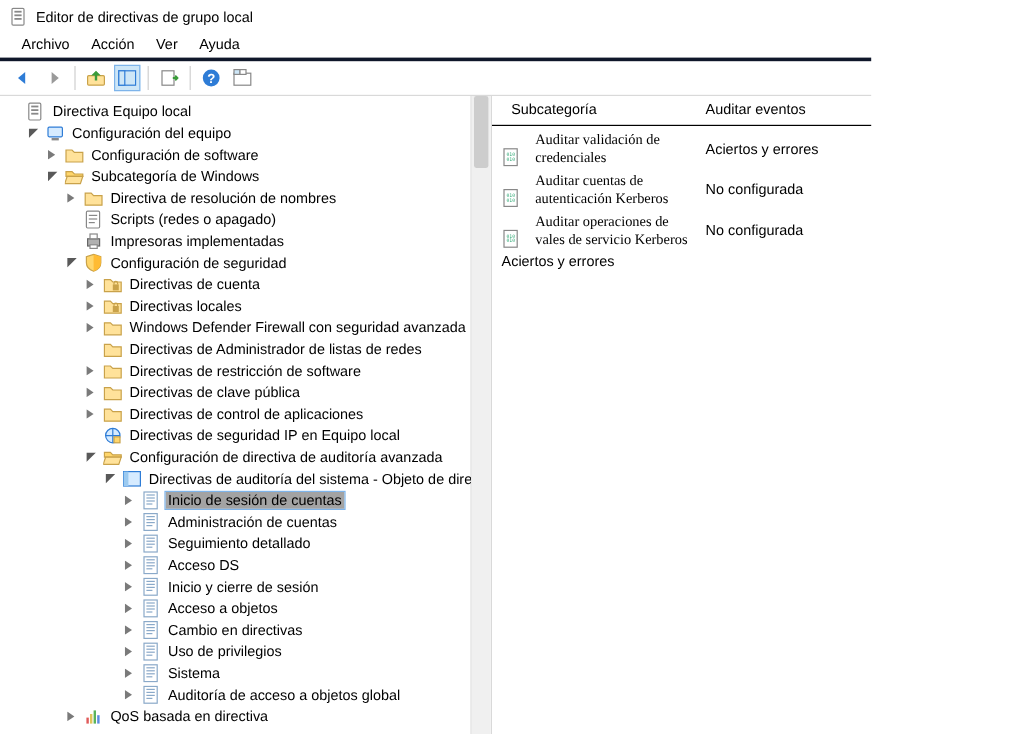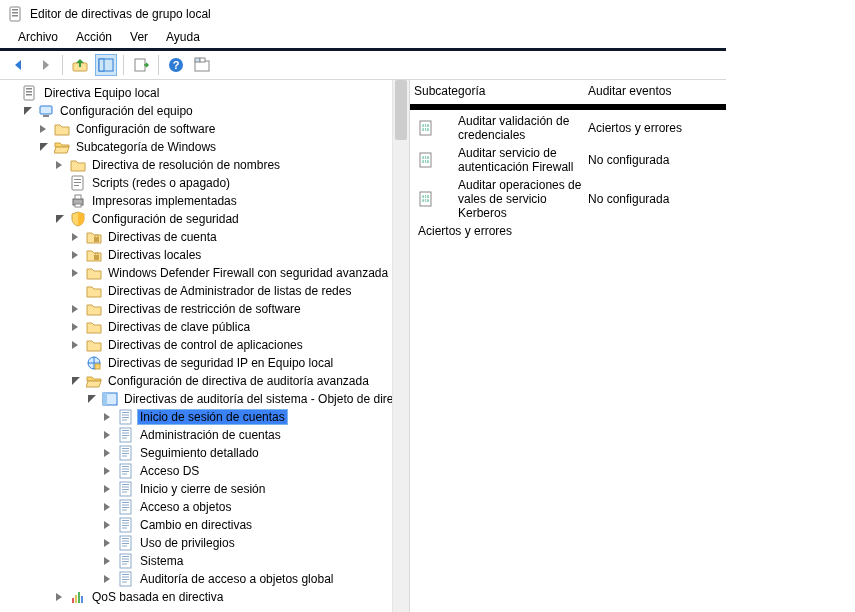--- a/index.html
+++ b/index.html
@@ -12,33 +12,33 @@
   .toolbar { display: flex; align-items: center; gap: 4px; padding: 3px 8px; border-bottom: 1px solid #d9d9d9; }
   .tb-btn { width: 22px; height: 22px; display: inline-flex; align-items: center; justify-content: center; border: 1px solid transparent; }
   .tb-btn.sel { background: #cde6f7; border-color: #7eb4ea; }
   .tb-sep { width: 1px; height: 20px; background: #d0d0d0; margin: 0 2px; }
   .body { flex: 1; display: flex; min-height: 0; }
   .left-pane { width: 410px; border-right: 1px solid #d9d9d9; position: relative; display: flex; }
   .tree-scroll { flex: 1; overflow: auto; padding: 4px 0 4px 4px; }
   .scrollbar-v { width: 17px; background: #f0f0f0; border-left: 1px solid #e5e5e5; position: relative; }
   .scrollbar-v .thumb { position: absolute; left: 2px; right: 2px; top: 0; height: 60px; background: #cdcdcd; border-radius: 2px; }
   .right-pane { flex: 1; display: flex; flex-direction: column; }
-  .rp-header { display: flex; padding: 4px 8px 6px 4px; border-bottom: 6px solid #000000; font-weight: 400; }
+  .rp-header { display: flex; padding: 4px 8px 6px 16px; border-bottom: 1px solid #000000; font-weight: 400; }
   .col-sub { flex: 1; }
   .col-aud { width: 130px; }
   .rp-rows { padding: 2px 8px; }
   .rp-row { display: flex; align-items: center; padding: 2px 0; gap: 6px; }
-  .rp-row .c1 { flex: 1; display: flex; align-items: center; gap: 24px; }
+  .rp-row .c1 { flex: 1; display: flex; align-items: flex-end; gap: 12px; font-family: Liberation Serif, serif; }
   .rp-row .c2 { width: 130px; }
 
   
   ul.tree, ul.tree ul { list-style: none; margin: 0; padding: 0; }
   ul.tree ul { padding-left: 16px; }
   li.node > .row { display: flex; align-items: center; gap: 4px; padding: 1px 2px; white-space: nowrap; min-height: 18px; }
-  li.node > .row.selected .label { background: #3b82f6; outline: 1px solid #7eb4ea; }
+  li.node > .row.selected .label { background: #a3a3a3; outline: 1px solid #7eb4ea; }
   .twisty { width: 12px; height: 12px; display: inline-flex; align-items: center; justify-content: center; color: #666; font-size: 10px; flex-shrink: 0; }
   .twisty.none { visibility: hidden; }
   .nicon { width: 16px; height: 16px; display: inline-flex; align-items: center; justify-content: center; flex-shrink: 0; }
   .label { padding: 0 2px; }
 
   
   svg { display: block; }
 </style>
 </head>
 <body>
@@ -658,21 +658,21 @@
             </div>
           <div class="c2">Aciertos y errores</div>
         </div>
         <div class="rp-row">
           <div class="c1">
               <span class="nicon">
                 <svg width="16" height="16">
                   <use href="#i-policy"></use>
                 </svg>
               </span>
-              <span>Auditar servicio de autenticación Firewall</span>
+              <span>Auditar cuentas de autenticación Kerberos</span>
             </div>
           <div class="c2">No configurada</div>
         </div>
         <div class="rp-row">
           <div class="c1">
               <span class="nicon">
                 <svg width="16" height="16">
                   <use href="#i-policy"></use>
                 </svg>
               </span>

